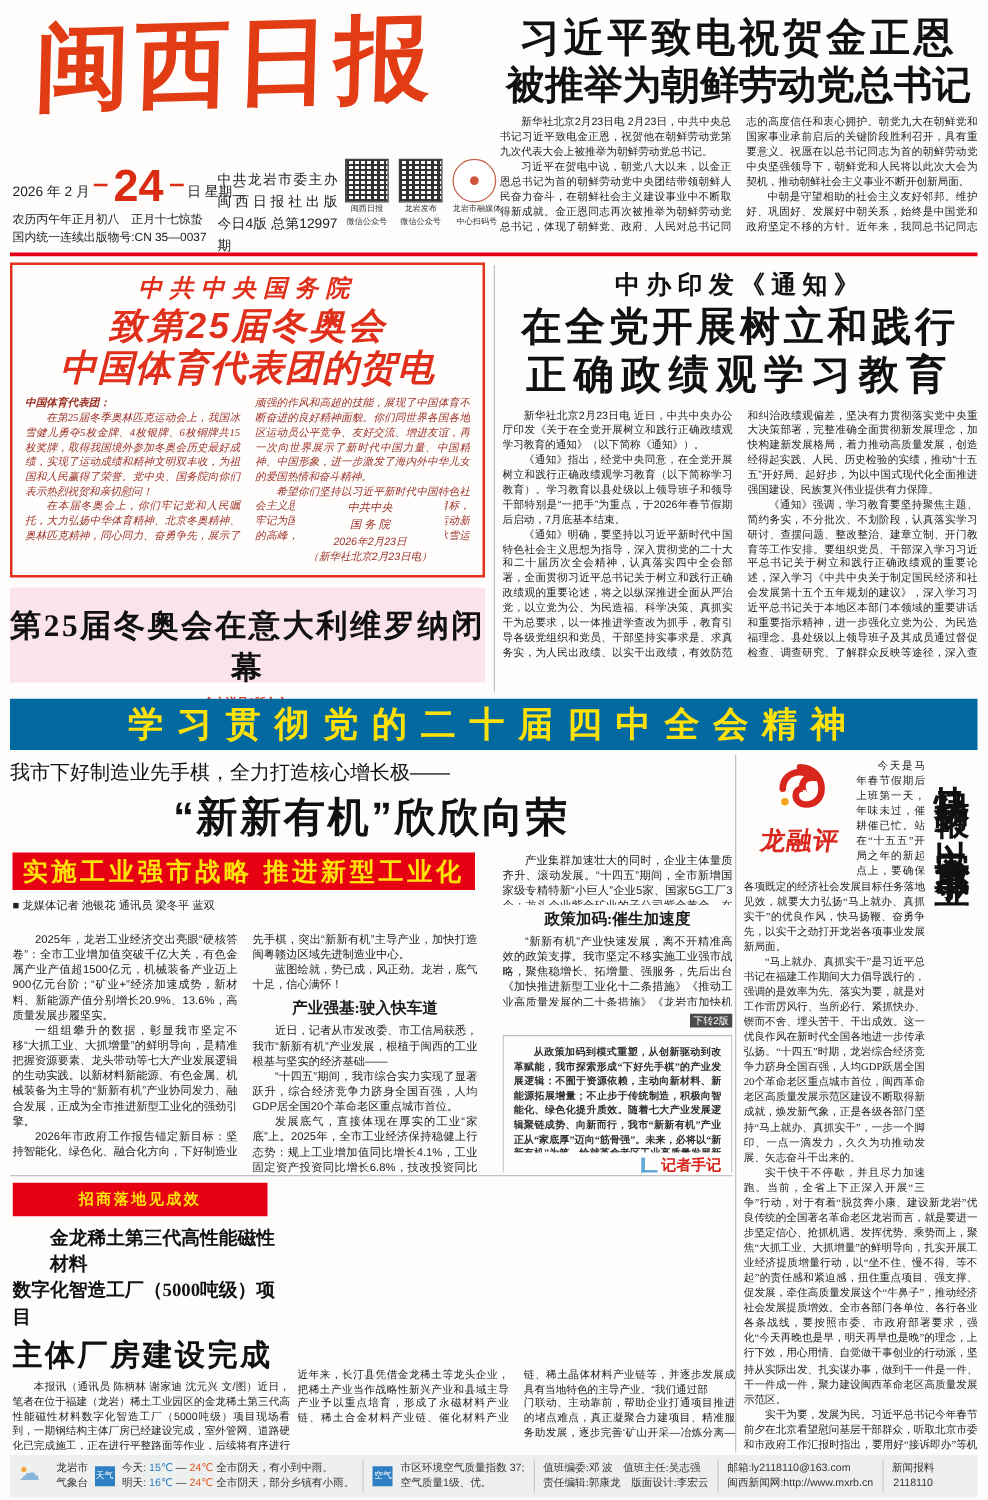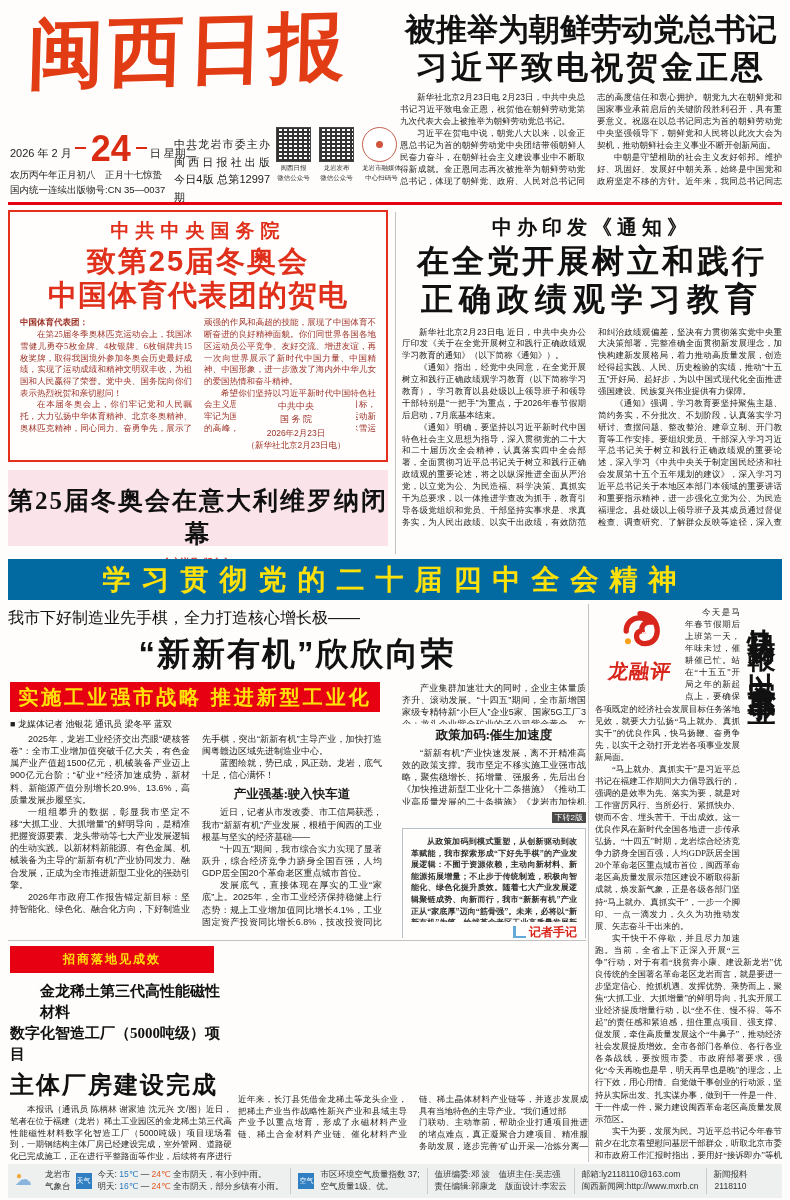--- a/index.html
+++ b/index.html
@@ -130,32 +130,32 @@
       <div class="qrlabel">微信公众号</div>
     </div>
     <div>
       <div class="seal"></div>
       <div class="qrlabel">龙岩市融媒体</div>
       <div class="qrlabel">中心扫码号</div>
     </div>
   </div>
 
   <div class="abs" style="left:400px;top:12px;width:382px;height:190px;">
+    <div class="bigblack h-top1">习近平致电祝贺金正恩</div>
     <div class="bigblack h-top2">被推举为朝鲜劳动党总书记</div>
-    <div class="bigblack h-top1">习近平致电祝贺金正恩</div>
     <div class="cols2 body-sm" style="margin-top:6px;height:102px;">
       <p class="ind">新华社北京2月23日电 2月23日，中共中央总书记习近平致电金正恩，祝贺他在朝鲜劳动党第九次代表大会上被推举为朝鲜劳动党总书记。</p>
       <p class="ind">习近平在贺电中说，朝党八大以来，以金正恩总书记为首的朝鲜劳动党中央团结带领朝鲜人民奋力奋斗，在朝鲜社会主义建设事业中不断取得新成就。金正恩同志再次被推举为朝鲜劳动党总书记，体现了朝鲜党、政府、人民对总书记同志的高度信任和衷心拥护。朝党九大在朝鲜党和国家事业承前启后的关键阶段胜利召开，具有重要意义。祝愿在以总书记同志为首的朝鲜劳动党中央坚强领导下，朝鲜党和人民将以此次大会为契机，推动朝鲜社会主义事业不断开创新局面。</p>
       <p class="ind">中朝是守望相助的社会主义友好邻邦。维护好、巩固好、发展好中朝关系，始终是中国党和政府坚定不移的方针。近年来，我同总书记同志多次会晤，有力引领中朝关系向好发展。面对百年变局加速演进、国际形势变乱交织，我愿同总书记同志一道，指导双方有关部门和地方落实好我们达成的重要共识，谱写中朝友谊崭新篇章，服务两国社会主义建设事业，增进两国人民福祉和友谊，为促进地区乃至世界和平稳定和发展繁荣作出积极贡献。</p>
     </div>
   </div>
 
   <div class="abs redrule" style="left:8px;top:202px;width:774px;height:3px;"></div>
 
-  <div class="abs cbox" style="left:8px;top:210px;width:380px;height:252px;padding:6px 10px;box-sizing:border-box;">
+  <div class="abs cbox" style="left:8px;top:210px;width:380px;height:252px;padding:6px 10px;box-sizing:border-box;font-style:italic;">
     <div class="kicker-serif" style="color:#e0301c;font-size:19px;letter-spacing:6px;">中共中央国务院</div>
     <div class="bigblack" style="color:#e0301c;font-size:29px;letter-spacing:2px;">致第25届冬奥会</div>
     <div class="bigblack" style="color:#e0301c;font-size:29px;letter-spacing:1px;">中国体育代表团的贺电</div>
     <div class="cols2 cbody" style="margin-top:5px;height:128px;">
       <p style="font-weight:bold;">中国体育代表团：</p>
       <p class="ind">在第25届冬季奥林匹克运动会上，我国冰雪健儿勇夺5枚金牌、4枚银牌、6枚铜牌共15枚奖牌，取得我国境外参加冬奥会历史最好成绩，实现了运动成绩和精神文明双丰收，为祖国和人民赢得了荣誉。党中央、国务院向你们表示热烈祝贺和亲切慰问！</p>
       <p class="ind">在本届冬奥会上，你们牢记党和人民嘱托，大力弘扬中华体育精神、北京冬奥精神、奥林匹克精神，同心同力、奋勇争先，展示了顽强的作风和高超的技能，展现了中国体育不断奋进的良好精神面貌。你们同世界各国各地区运动员公平竞争、友好交流、增进友谊，再一次向世界展示了新时代中国力量、中国精神、中国形象，进一步激发了海内外中华儿女的爱国热情和奋斗精神。</p>
       <p class="ind">希望你们坚持以习近平新时代中国特色社会主义思想为指引，锚定建设体育强国目标，牢记为国争光使命，不断攀登世界冰雪运动新的高峰，巩固和扩大“带动三亿人参与冰雪运动”成果，为以中国式现代化全面推进强国建设、民族复兴伟业作出新的贡献。</p>
     </div>
     <div class="abs" style="right:30px;bottom:8px;width:120px;text-align:center;color:#9c3126;font-size:9px;line-height:1.5;background:#fffefd;">
@@ -193,21 +193,21 @@
   <div class="abs" style="left:8px;top:604px;width:578px;height:334px;">
     <div style="font-size:16px;color:#111;margin-top:4px;">我市下好制造业先手棋，全力打造核心增长极——</div>
     <div class="bigblack" style="font-size:33px;letter-spacing:2px;margin-top:6px;">“新新有机”欣欣向荣</div>
 
     <div class="abs strapbox" style="left:2px;top:78px;width:370px;height:30px;">
       <span>实施工业强市战略 推进新型工业化</span>
     </div>
 
     <div class="abs" style="left:2px;top:114px;width:372px;font-size:9px;color:#222;">■ 龙媒体记者 池银花 通讯员 梁冬平 蓝双</div>
 
-    <div class="abs cols2" style="left:2px;top:129px;width:372px;height:203px;font-size:9px;line-height:1.35;text-align:justify;">
+    <div class="abs cols2" style="left:2px;top:141px;width:372px;height:203px;font-size:9px;line-height:1.35;text-align:justify;">
       <p class="ind">2025年，龙岩工业经济交出亮眼“硬核答卷”：全市工业增加值突破千亿大关，有色金属产业产值超1500亿元，机械装备产业迈上900亿元台阶；“矿业+”经济加速成势，新材料、新能源产值分别增长20.9%、13.6%，高质量发展步履坚实。</p>
       <p class="ind">一组组攀升的数据，彰显我市坚定不移“大抓工业、大抓增量”的鲜明导向，是精准把握资源要素、龙头带动等七大产业发展逻辑的生动实践。以新材料新能源、有色金属、机械装备为主导的“新新有机”产业协同发力、融合发展，正成为全市推进新型工业化的强劲引擎。</p>
       <p class="ind">2026年市政府工作报告锚定新目标：坚持智能化、绿色化、融合化方向，下好制造业先手棋，突出“新新有机”主导产业，加快打造闽粤赣边区域先进制造业中心。</p>
       <p class="ind">蓝图绘就，势已成，风正劲。龙岩，底气十足，信心满怀！</p>
       <div class="subhead">产业强基:驶入快车道</div>
       <p class="ind">近日，记者从市发改委、市工信局获悉，我市“新新有机”产业发展，根植于闽西的工业根基与坚实的经济基础——</p>
       <p class="ind">“十四五”期间，我市综合实力实现了显著跃升，综合经济竞争力跻身全国百强，人均GDP居全国20个革命老区重点城市首位。</p>
       <p class="ind">发展底气，直接体现在厚实的工业“家底”上。2025年，全市工业经济保持稳健上行态势：规上工业增加值同比增长4.1%，工业固定资产投资同比增长6.8%，技改投资同比增长15.1%。其中，代表产业升级方向的高技术制造业增势强劲，增加值同比增长24.3%。</p>
 
     </div>

